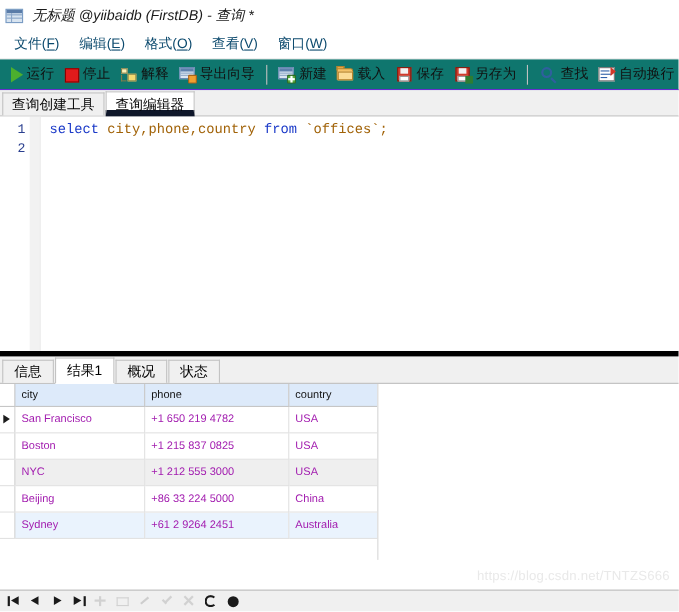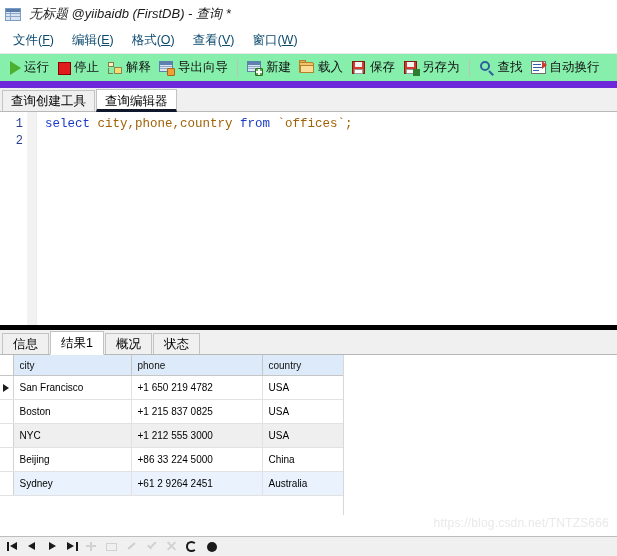--- a/index.html
+++ b/index.html
@@ -89,23 +89,24 @@
   }
   .menu-item .mn {
     text-decoration: underline;
   }
 
   
   .toolbar {
     height: 27px;
     display: flex;
     align-items: center;
-    background: #86efac;
-    border-bottom: 7px solid #6d28d9;
+    background: #0f766e;
+    border-bottom: 1px solid #6d28d9;
     padding-left: 4px;
+    justify-content: space-between;
   }
   .tb-btn {
     display: flex;
     align-items: center;
     height: 22px;
     padding: 0 4px;
     cursor: default;
     white-space: nowrap;
   }
   .tb-ico {
@@ -313,21 +314,21 @@
     cursor: default;
     white-space: nowrap;
     box-sizing: border-box;
   }
   .tab.active {
     background: #ffffff;
     height: 23px;
     line-height: 22px;
     position: relative;
     top: 1px;
-    border-bottom: 3px solid #0f172a;
+    border-bottom: 6px solid #0f172a;
   }
 
   
   .editor {
     height: 213px;
     background: #ffffff;
     display: flex;
     position: relative;
     overflow: hidden;
   }
@@ -427,21 +428,21 @@
   table.grid th.marker-h {
     background: #ffffff;
     padding: 0;
     border-left: none;
   }
   table.grid td {
     border: 1px solid #e2e2e2;
     border-top: none;
     height: 23px;
     padding: 0 0 0 6px;
-    color: #000000;
+    color: #a21caf;
     white-space: nowrap;
     overflow: hidden;
     background: #ffffff;
   }
   table.grid td.marker {
     padding: 0;
     text-align: center;
     border-left: none;
     border-right: 1px solid #d2d2d2;
     background: #ffffff;

